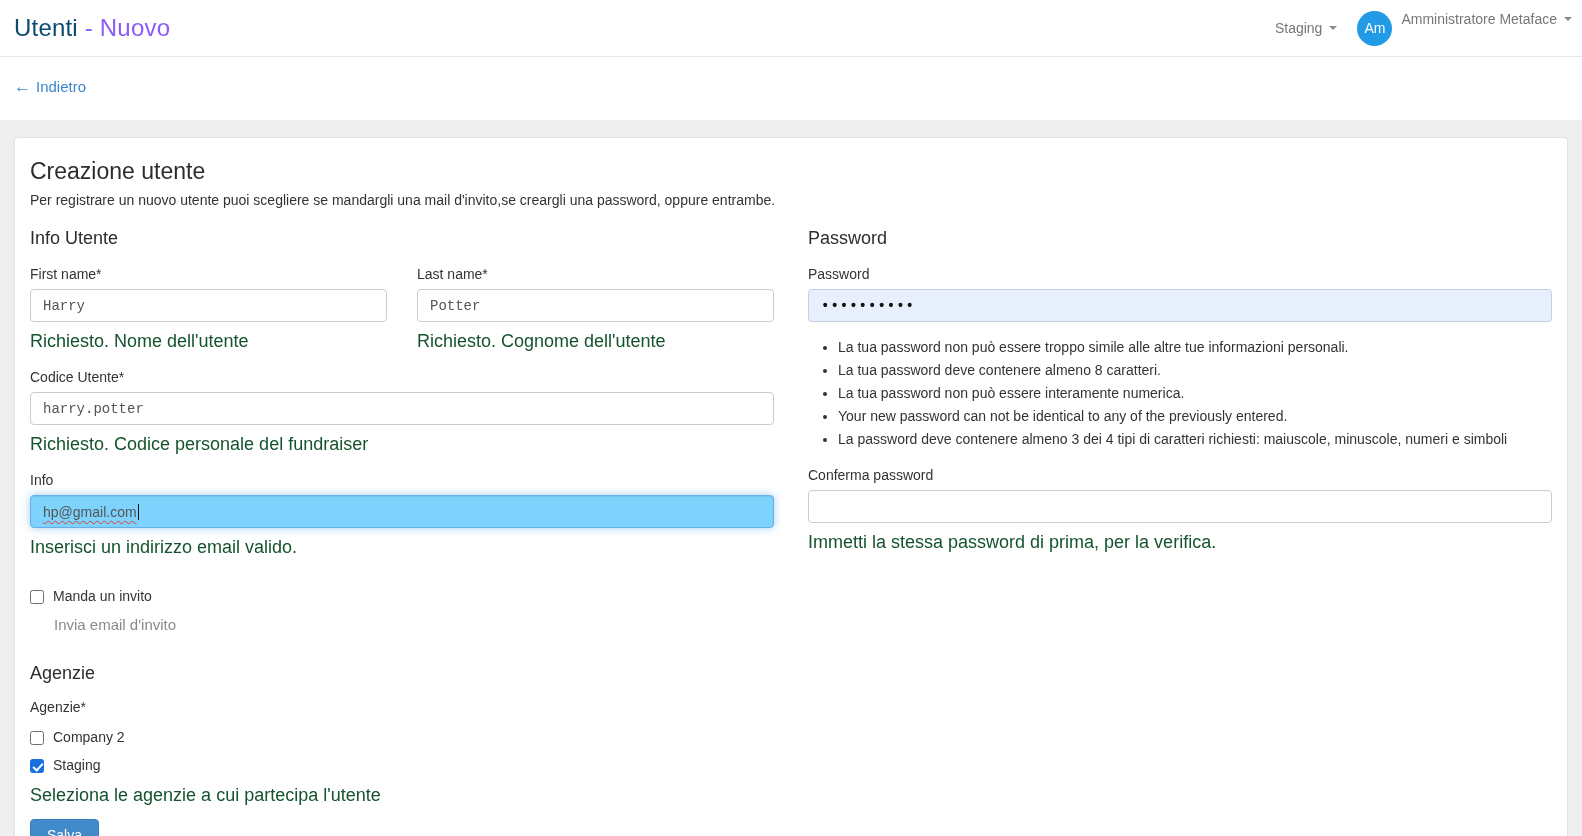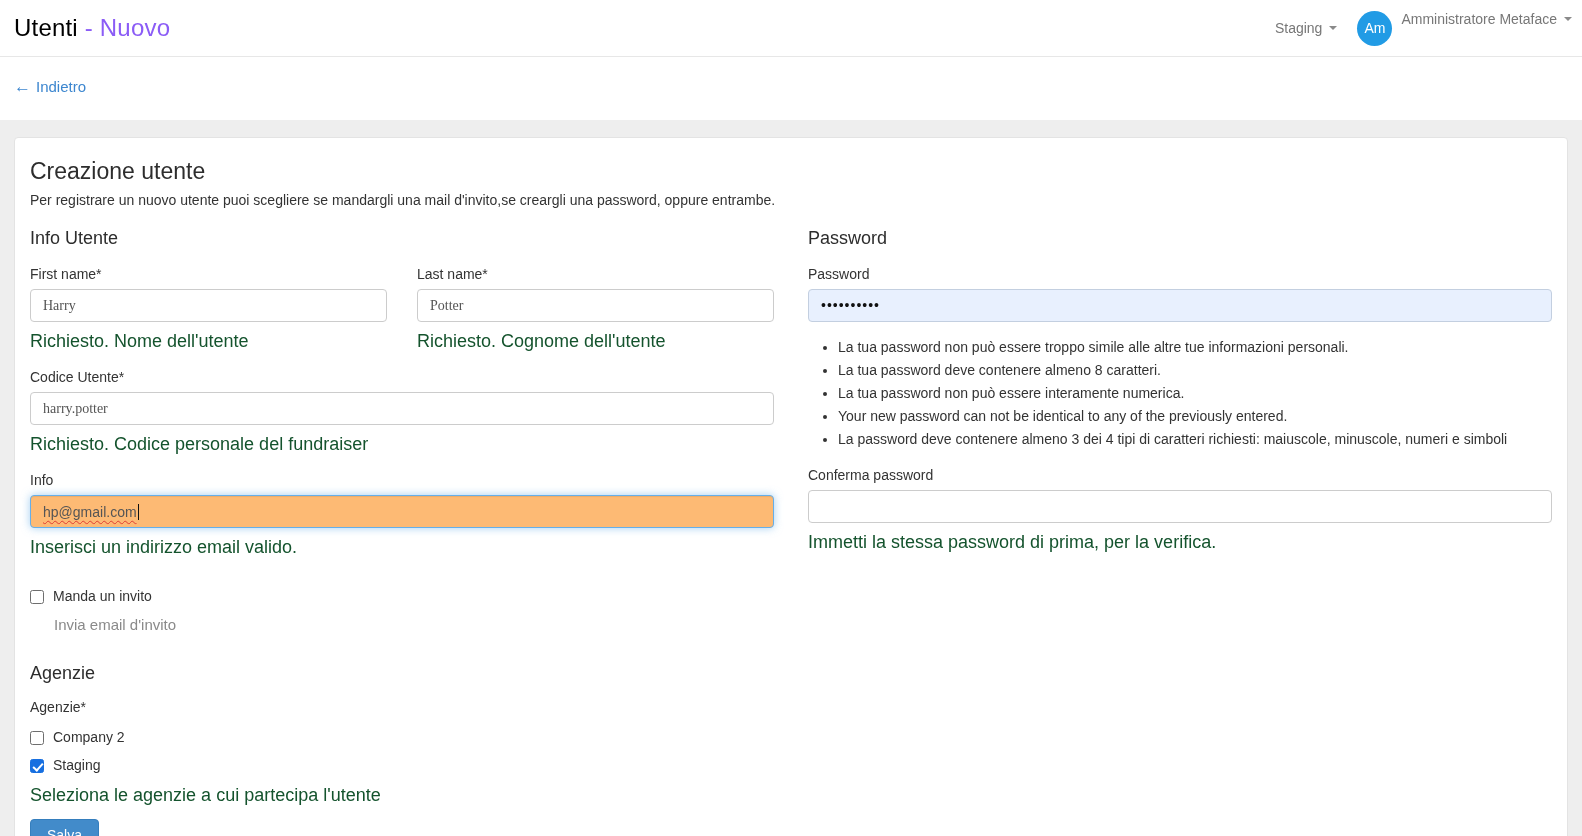--- a/index.html
+++ b/index.html
@@ -17,21 +17,21 @@
   .topbar {
     height:57px;
     background:#fff;
     border-bottom:1px solid #e7e7e7;
     display:flex;
     align-items:center;
     justify-content:space-between;
     padding:0 10px 0 14px;
   }
   .page-title { font-size:24px; line-height:1; letter-spacing:.2px; }
-  .page-title .t-primary { color:#000000; cursor:pointer; }
+  .page-title .t-primary { color:#0c4a6e; cursor:pointer; }
   .page-title .t-rest { color:#8b5cf6; }
 
   .topbar-right { display:flex; align-items:center; gap:20px; }
   .dd { display:flex; align-items:center; gap:7px; color:#777; font-size:14px; cursor:pointer; white-space:nowrap; }
   .caret {
     width:0; height:0;
     border-left:4px solid transparent;
     border-right:4px solid transparent;
     border-top:4px solid #8a8a8a;
     display:inline-block;
@@ -70,36 +70,36 @@
   .text-input {
     width:100%;
     height:33px;
     padding:6px 12px;
     font-size:14px;
     color:#555;
     border:1px solid #ccc;
     border-radius:4px;
     background:#fff;
     outline:none;
-    font-family:Liberation Serif, serif;
+    font-family:Liberation Mono, monospace;
   }
   .help { font-size:18px; color:#14532d; margin:9px 0 0 0; }
 
   .name-grid { display:grid; grid-template-columns:1fr 1fr; column-gap:30px; }
 
   
   .fake-input {
     width:100%;
     height:33px;
     padding:6px 12px;
     font-size:14px;
     color:#555;
     border:1px solid #66afe9;
     border-radius:4px;
-    background:#fdba74;
+    background:#7dd3fc;
     box-shadow: inset 0 1px 1px rgba(0,0,0,.075), 0 0 8px rgba(102,175,233,.6);
     display:flex; align-items:center;
     cursor:text;
   }
   .squiggle {
     text-decoration-line: underline;
     text-decoration-style: wavy;
     text-decoration-color:#e03c31;
     text-decoration-thickness:1px;
     text-underline-offset:3px;

